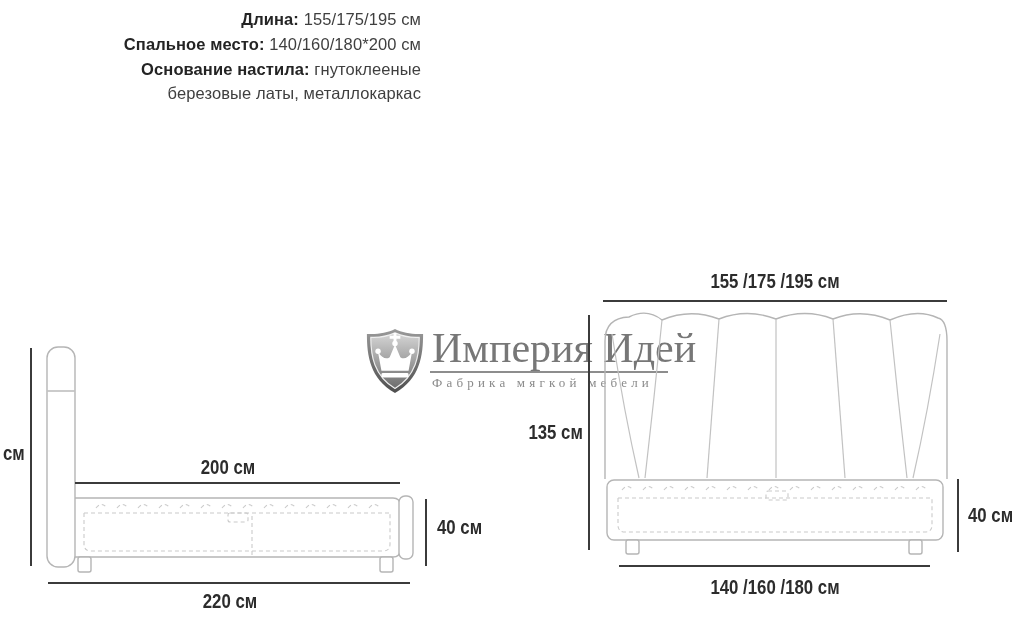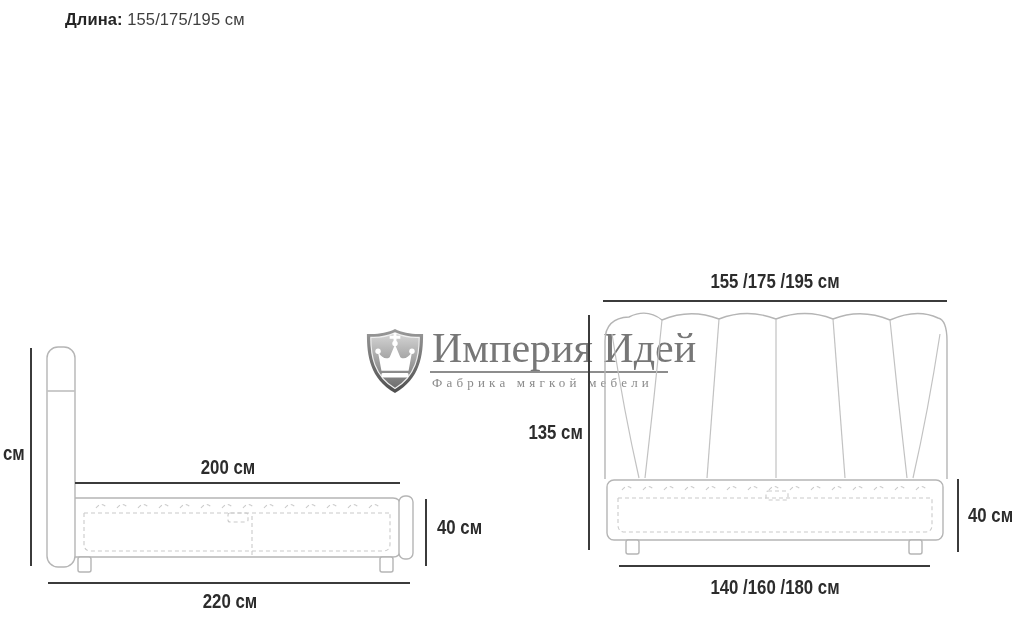--- a/index.html
+++ b/index.html
@@ -1,21 +1,21 @@
 <!DOCTYPE html>
 <html><head>
 <meta charset="utf-8">
 <style>
   html,body{margin:0;padding:0;background:#ffffff;}
   .canvas{position:relative;width:1024px;height:633px;background:#fff;overflow:hidden;
           font-family:"Liberation Sans",sans-serif;}
 
   
   .specs{position:absolute;left:65px;top:7px;width:356px;font-size:16.5px;
-         line-height:24.8px;color:#3f3f3f;letter-spacing:.1px;}
+         line-height:24.8px;color:#3f3f3f;letter-spacing:.1px;text-align:right;}
   .specs .lbl{font-weight:bold;color:#242424;}
 
   
   .logo{position:absolute;left:364px;top:326px;width:310px;height:70px;}
   .logo .shield{position:absolute;left:0;top:2px;}
   .brand{position:absolute;left:68px;top:1px;width:242px;
          font-family:"Liberation Serif",serif;font-size:42px;line-height:42px;
          color:#777;white-space:nowrap;}
   .brand-rule{position:absolute;left:66px;top:45px;width:238px;height:1.5px;background:#8d8d8d;}
   .tagline{position:absolute;left:68px;top:49px;font-family:"Liberation Serif",serif;
@@ -38,20 +38,28 @@
 </style>
 </head>
 <body>
 
 <div class="canvas">
 
   <div class="specs">
     <div>
       <span class="lbl">Длина:</span>
       <span>155/175/195 см</span>
+    </div>
+    <div>
+      <span class="lbl">Спальное место:</span>
+      <span>140/160/180*200 см</span>
+    </div>
+    <div>
+      <span class="lbl">Основание настила:</span>
+      <span>гнутоклееные березовые латы, металлокаркас</span>
     </div>
   </div>
 
   <div class="logo">
     <svg class="shield" width="62" height="66" viewBox="0 0 64 68">
       <defs>
         <linearGradient id="gS" x1="0" y1="0" x2="0" y2="1">
           <stop offset="0" stop-color="#9a9a9a"></stop>
             <stop offset="1" stop-color="#4e4e4e"></stop>
         </linearGradient>

